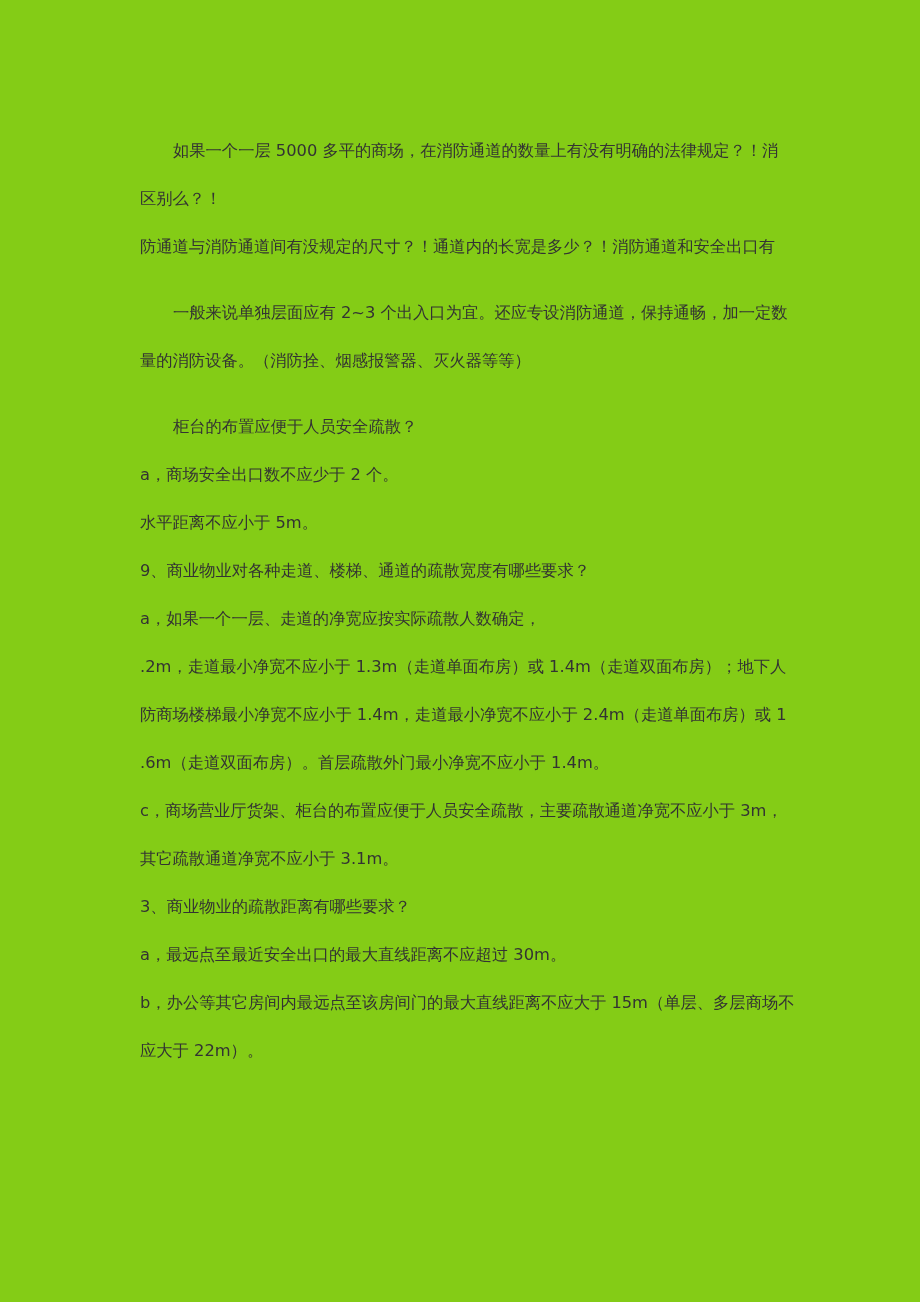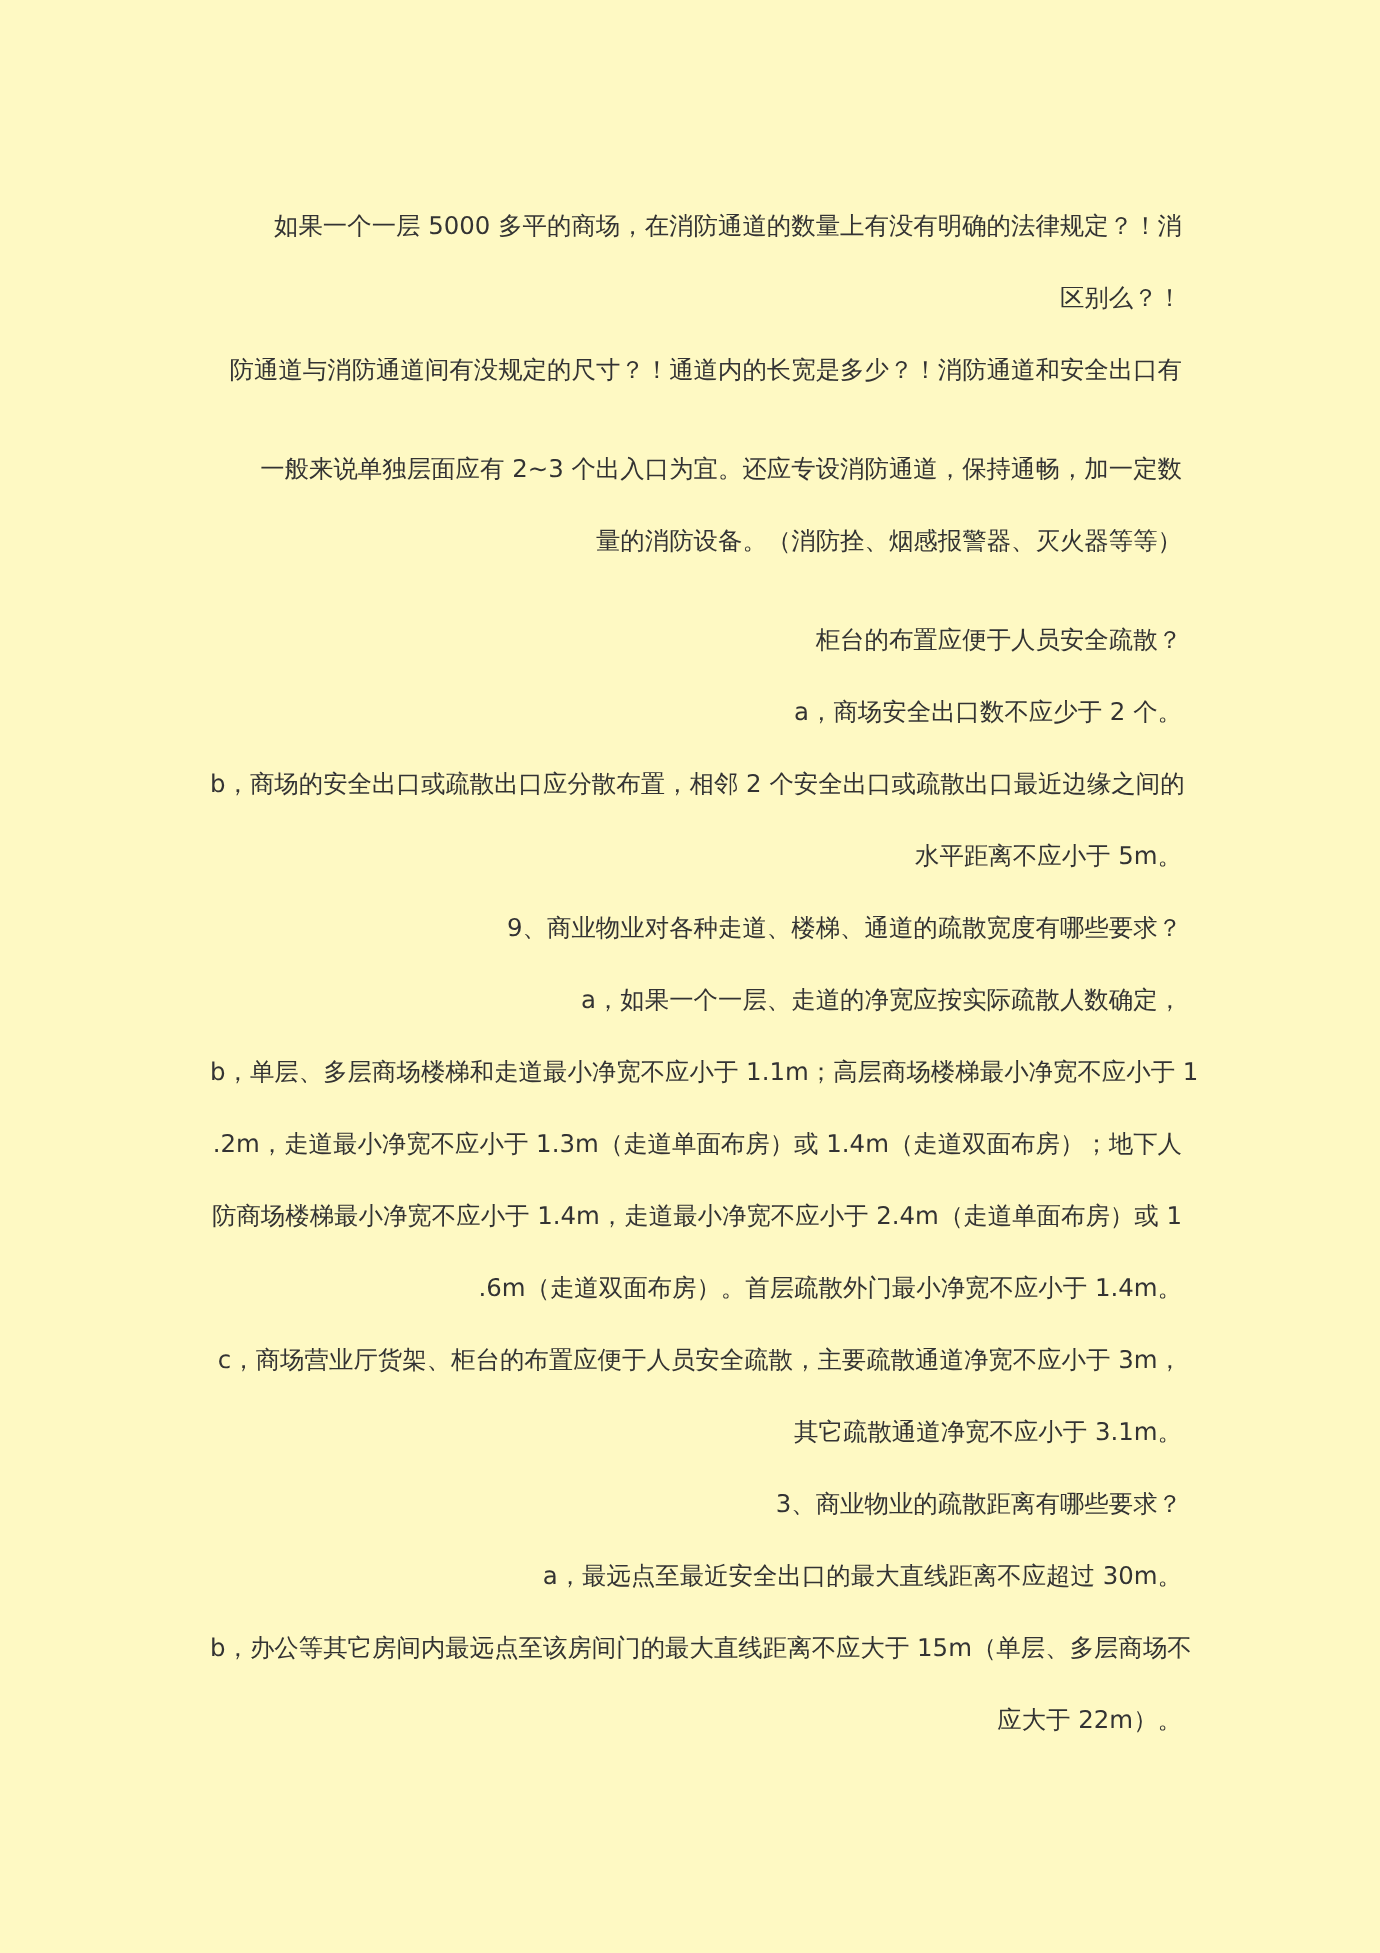--- a/index.html
+++ b/index.html
@@ -4,24 +4,23 @@
 <style>
   html, body {
     margin: 0;
     padding: 0;
     background: #ffffff;
   }
   .page {
     position: relative;
     width: 920px;
     height: 1302px;
-    background: #fef9c3;
+    background: #84cc16;
     overflow: hidden;
     font-family: "DejaVu Sans", sans-serif;
-    text-align: right;
   }
   .content {
     position: absolute;
     left: 140px;
     top: 127px;
     width: 648px;
     font-size: 16.3px;
     line-height: 48px;
     color: #333333;
   }
@@ -53,31 +52,29 @@
         <div class="line">一般来说单独层面应有 2~3 个出入口为宜。还应专设消防通道，保持通畅，加一定数</div>
         <div class="line">量的消防设备。（消防拴、烟感报警器、灭火器等等）</div>
       </div>
       <div class="para indent-first">
         <div class="line">柜台的布置应便于人员安全疏散？</div>
       </div>
       <div class="para">
         <div class="line">a，商场安全出口数不应少于 2 个。</div>
       </div>
       <div class="para">
-        <div class="line">b，商场的安全出口或疏散出口应分散布置，相邻 2 个安全出口或疏散出口最近边缘之间的</div>
         <div class="line">水平距离不应小于 5m。</div>
       </div>
       <div class="para">
         <div class="line">9、商业物业对各种走道、楼梯、通道的疏散宽度有哪些要求？</div>
       </div>
       <div class="para">
         <div class="line">a，如果一个一层、走道的净宽应按实际疏散人数确定，</div>
       </div>
       <div class="para">
-        <div class="line">b，单层、多层商场楼梯和走道最小净宽不应小于 1.1m；高层商场楼梯最小净宽不应小于 1</div>
         <div class="line">.2m，走道最小净宽不应小于 1.3m（走道单面布房）或 1.4m（走道双面布房）；地下人</div>
         <div class="line">防商场楼梯最小净宽不应小于 1.4m，走道最小净宽不应小于 2.4m（走道单面布房）或 1</div>
         <div class="line">.6m（走道双面布房）。首层疏散外门最小净宽不应小于 1.4m。</div>
       </div>
       <div class="para">
         <div class="line">c，商场营业厅货架、柜台的布置应便于人员安全疏散，主要疏散通道净宽不应小于 3m，</div>
         <div class="line">其它疏散通道净宽不应小于 3.1m。</div>
       </div>
       <div class="para">
         <div class="line">3、商业物业的疏散距离有哪些要求？</div>

